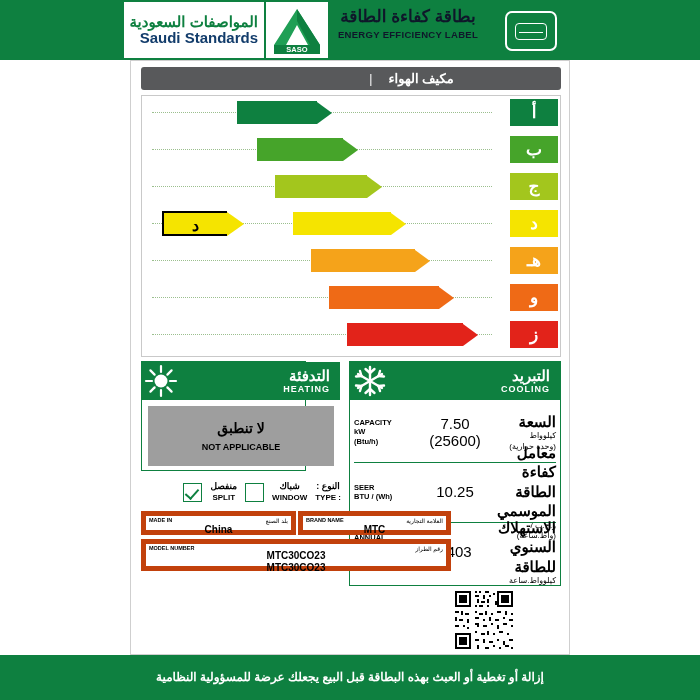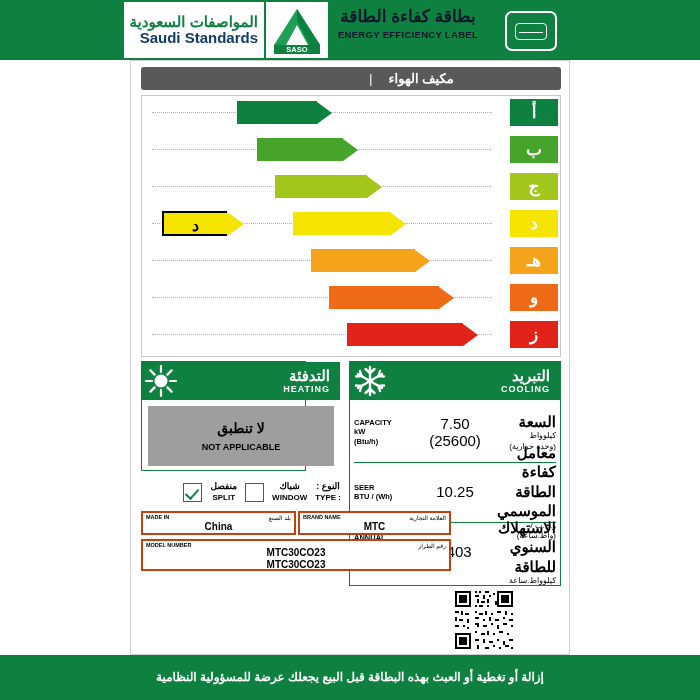--- a/index.html
+++ b/index.html
@@ -158,21 +158,21 @@
     position:relative;
   }
   .chk.on:after{
     content:"";position:absolute;left:4px;top:2px;width:6px;height:11px;
     border:solid #0e8040;border-width:0 2.5px 2.5px 0;transform:rotate(42deg);
   }
   .tlab{font-size:8px;font-weight:bold;color:#000;text-align:center;line-height:1.25;}
   .tlab .ar{font-size:9px;direction:rtl;}
   
   .fld{
-    position:absolute;border:2px solid #c2410c;box-sizing:border-box;background:#fff;
+    position:absolute;border:5px solid #c2410c;box-sizing:border-box;background:#fff;
   }
   .fld .cap-en{
     position:absolute;left:3px;top:1px;font-size:5.5px;color:#000;font-weight:bold;
   }
   .fld .cap-ar{
     position:absolute;right:3px;top:1px;font-size:6px;color:#000;direction:rtl;
   }
   .fld .val{
     position:absolute;left:0;right:0;top:8px;text-align:center;font-size:10px;font-weight:bold;color:#000;
     line-height:1.2;

